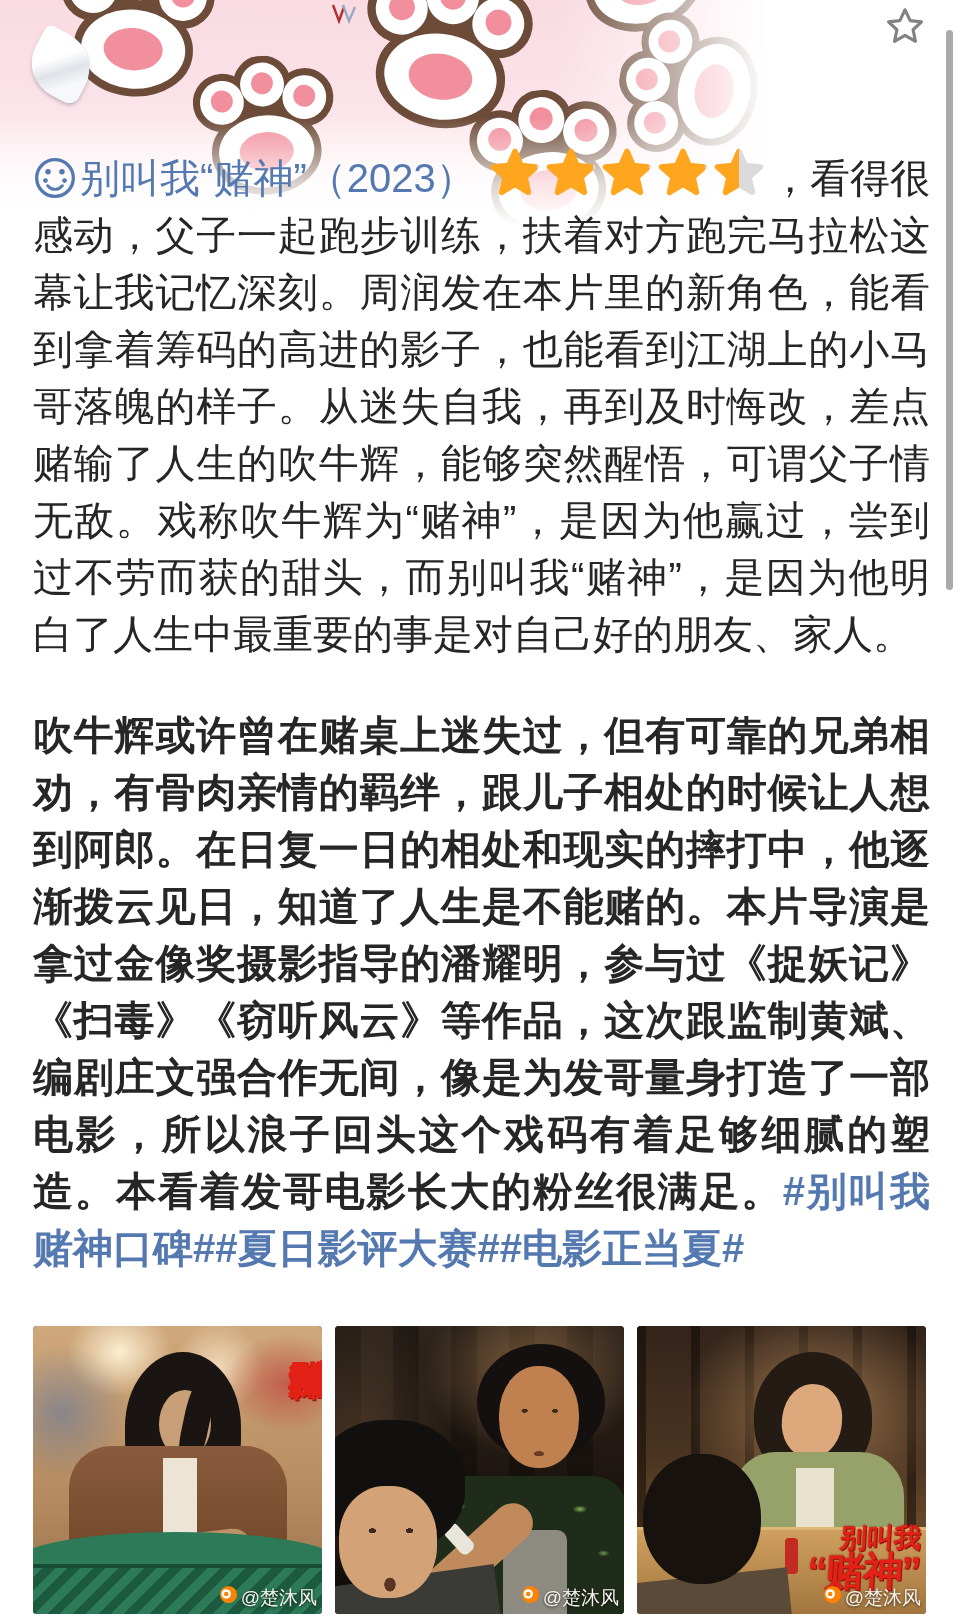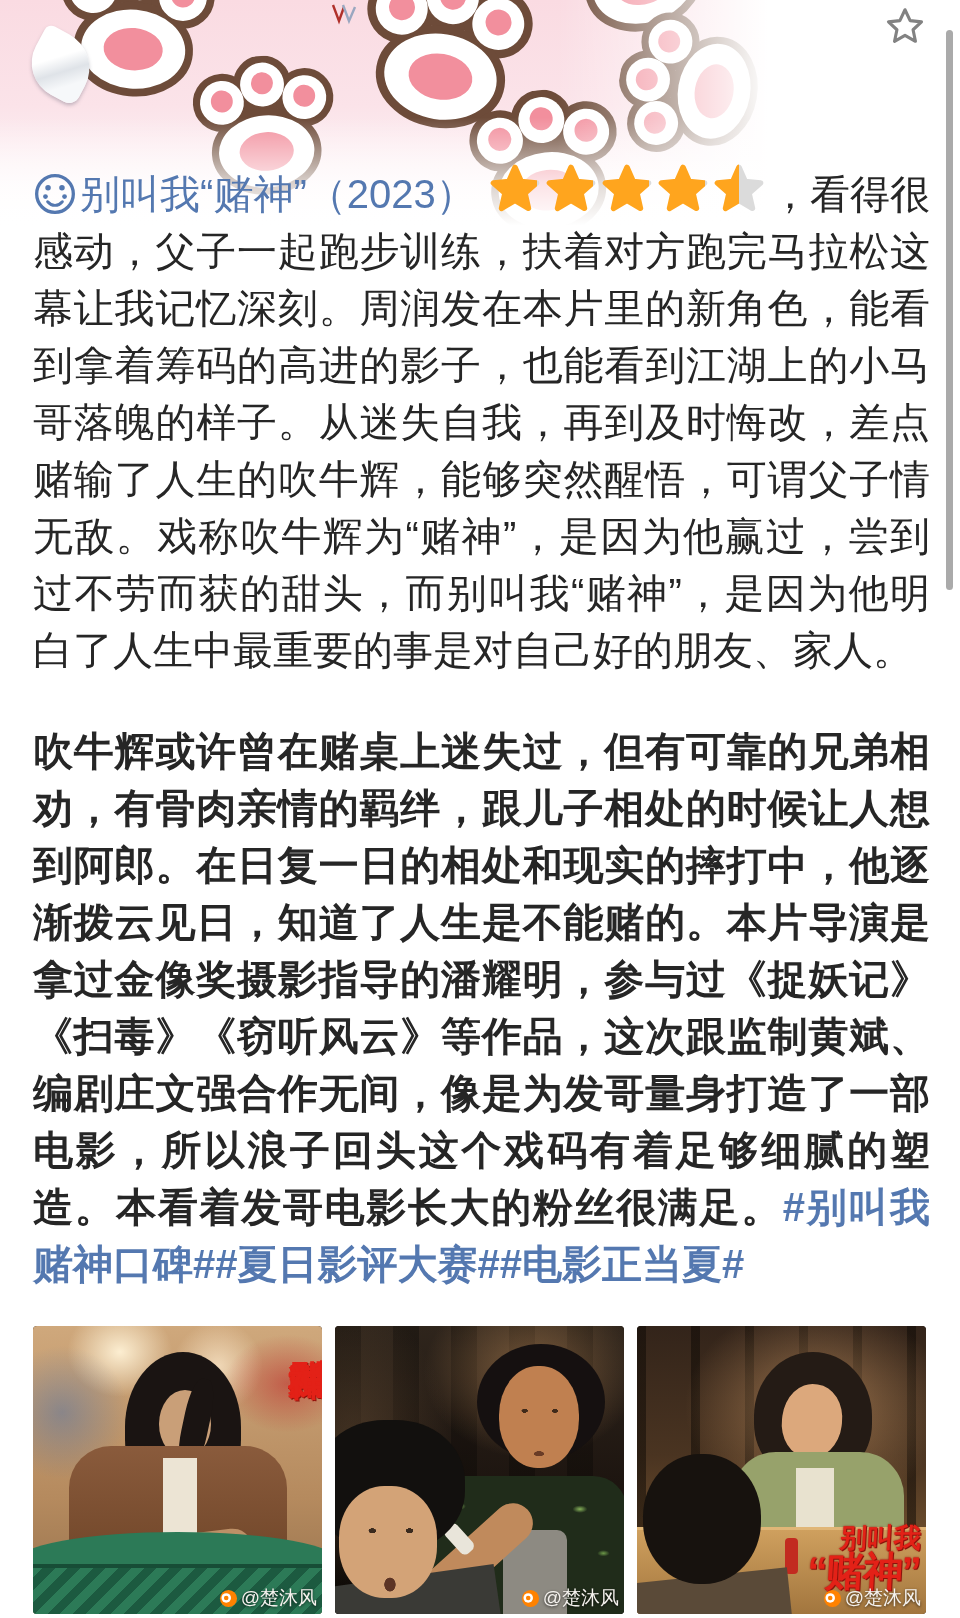--- a/index.html
+++ b/index.html
@@ -14,34 +14,34 @@
   .fade-bottom{position:absolute;inset:0;background:linear-gradient(to bottom,rgba(255,255,255,0) 50%,rgba(255,255,255,.75) 78%,#ffffff 96%);pointer-events:none;}
   .sticker{position:absolute;left:30px;top:34px;width:62px;height:62px;transform:rotate(28deg);
            background:linear-gradient(135deg,#ffffff 40%,#dfe3e8 58%,#f6f8fa 75%);
            border-radius:12% 62% 18% 58%;box-shadow:1px 2px 4px rgba(90,90,110,.35);}
   .mini-mark{position:absolute;left:330px;top:2px;}
 
   .fav-star{position:absolute;right:33px;top:5px;}
   .scrollbar{position:absolute;right:7px;top:30px;width:7px;height:560px;background:#aaaaaa;border-radius:4px;}
 
   
-  .content{position:absolute;left:33px;top:164px;width:897px;z-index:3;}
+  .content{position:absolute;left:33px;top:148px;width:897px;z-index:3;}
   .para{margin:0;font-size:40px;line-height:57px;color:#262626;text-align:justify;word-break:break-all;}
   .para + .para{margin-top:44px;font-weight:bold;}
   .movie-link{color:#5478b0;cursor:pointer;}
   .movie-icon{width:44px;height:44px;vertical-align:-8px;margin-right:3px;}
   .stars{display:inline-flex;gap:2px;vertical-align:-7px;margin:0 4px 0 12px;}
   .stars svg{width:54px;height:51px;}
   .hashtag{color:#5478b0;text-decoration:none;cursor:pointer;}
 
   
   .thumbs{position:absolute;left:33px;top:1326px;display:flex;gap:13px;z-index:3;}
   .thumb{position:relative;width:289px;height:288px;border-radius:4px;overflow:hidden;background:#201810;}
   .abs{position:absolute;}
-  .watermark{position:absolute;right:5px;bottom:3px;display:flex;align-items:center;gap:3px;
+  .watermark{position:absolute;right:5px;bottom:3px;display:flex;align-items:flex-start;gap:3px;
              color:#f5f2ee;font-size:19px;text-shadow:0 1px 3px rgba(0,0,0,.65);z-index:6;}
   .wm-icon{width:19px;height:19px;}
 
   
   .s1-bg{inset:0;background:
       radial-gradient(90px 70px at 88% 20%, rgba(190,40,40,.55), transparent 70%),
       radial-gradient(95px 95px at 10% 30%, rgba(70,110,170,.45), transparent 70%),
       radial-gradient(70px 60px at 30% 9%, rgba(255,242,214,.95), transparent 75%),
       radial-gradient(60px 60px at 64% 14%, rgba(250,230,200,.8), transparent 75%),
       linear-gradient(180deg,#cfa87c,#b58a5e 60%,#93704c);}

